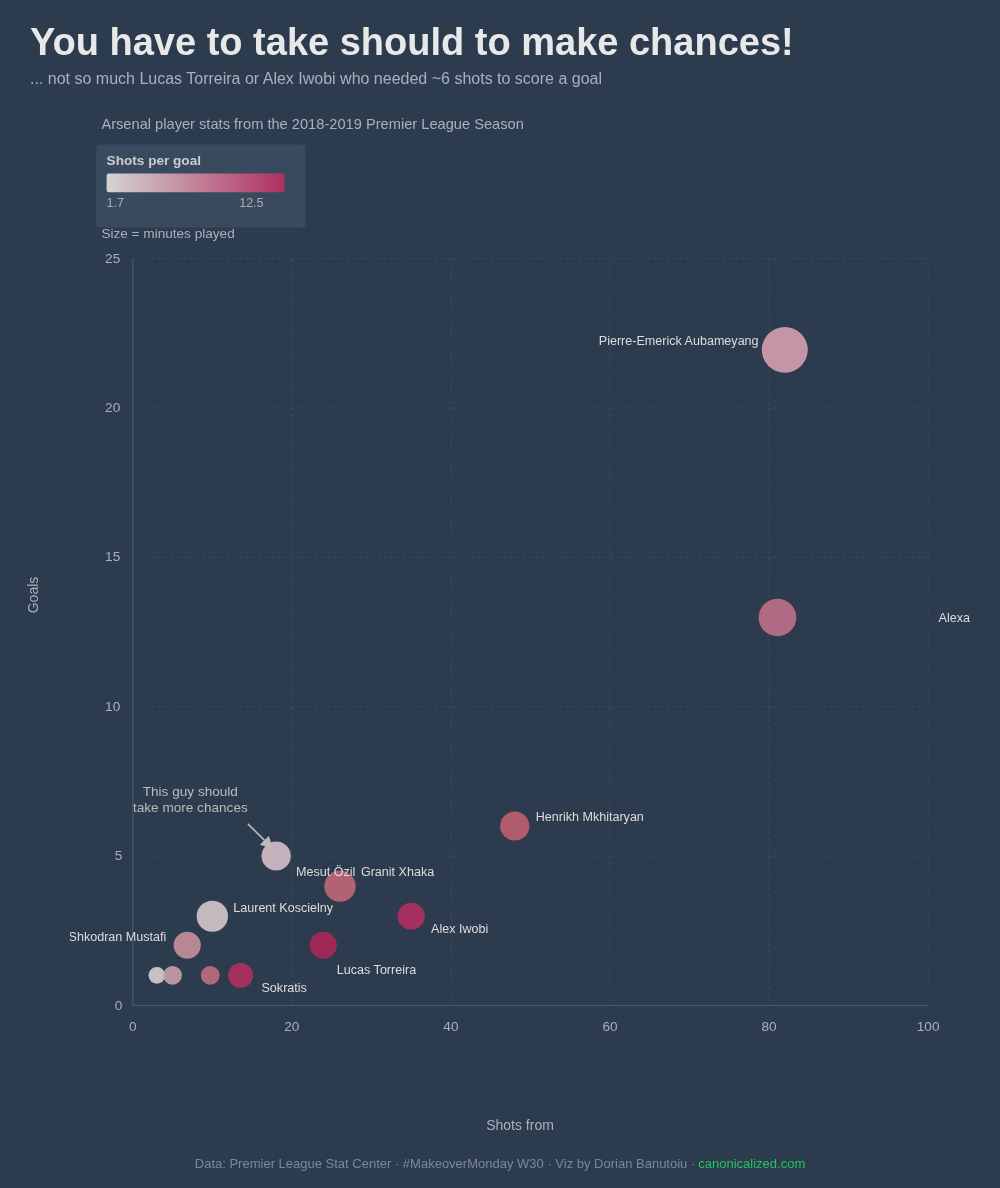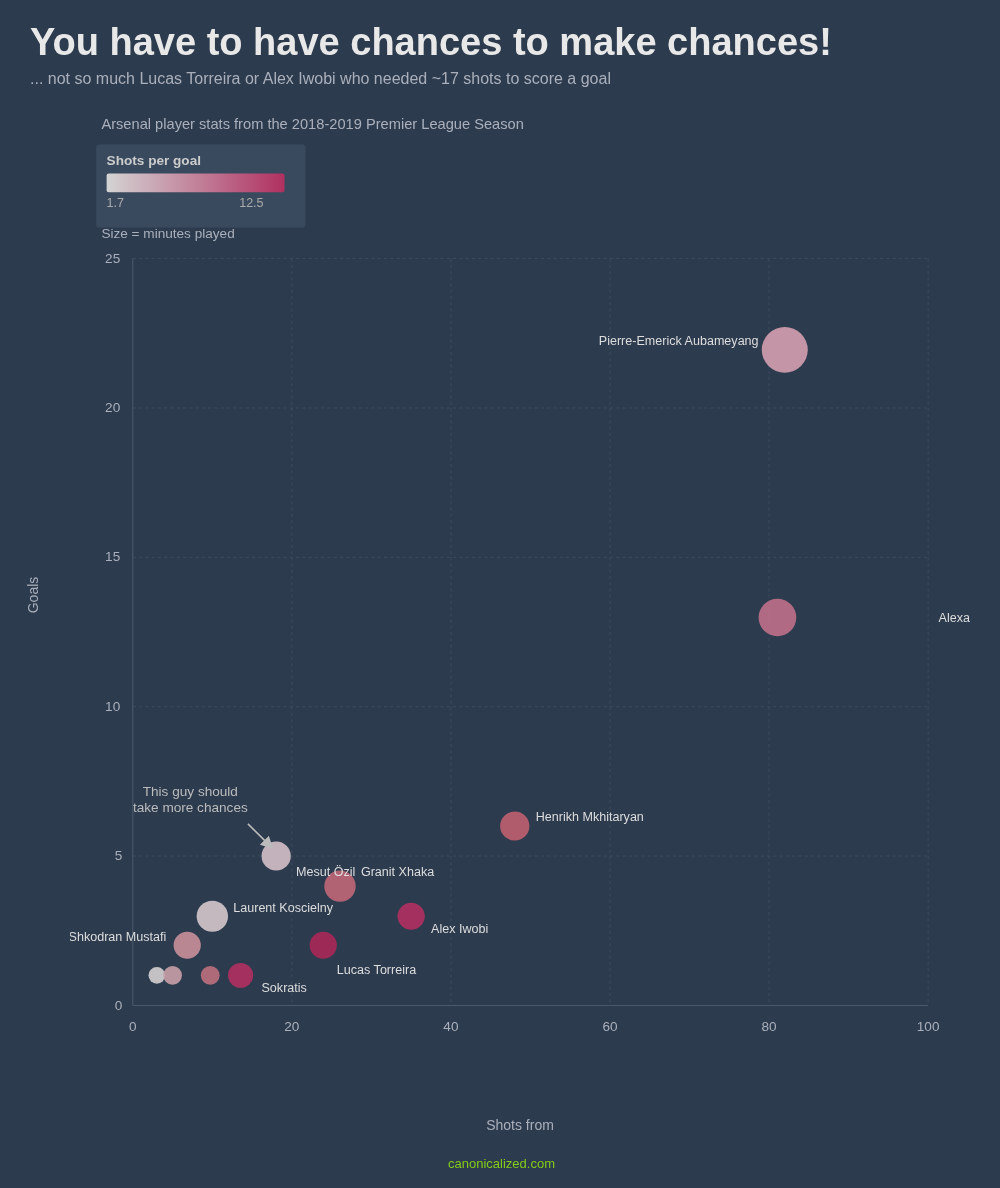--- a/index.html
+++ b/index.html
@@ -78,22 +78,22 @@
       transform: translateX(-50%);
       color: #aab0bb;
       font-size: 14px;
     }
   </style>
 </head>
 <body>
 
 <div class="chart-container">
   <div class="title-section">
-    <div class="main-title">You have to have chances to make chances!</div>
-    <div class="subtitle">... not so much Lucas Torreira or Alex Iwobi who needed ~17 shots to score a goal</div>
+    <div class="main-title">You have to take should to make chances!</div>
+    <div class="subtitle">... not so much Lucas Torreira or Alex Iwobi who needed ~6 shots to score a goal</div>
   </div>
 
   <div class="chart-area">
     <div class="y-axis-label">Goals</div>
     <div class="x-axis-label">Shots from</div>
     <div class="plot-area">
       <svg class="chart-svg" viewBox="0 0 860 950" preserveAspectRatio="none">
 
         <defs>
           <linearGradient id="legendGrad" x1="0" y1="0" x2="1" y2="0">
@@ -183,15 +183,18 @@
 
         <circle cx="98" cy="841" r="9" fill="#c8a0a8" opacity="0.9"></circle>
 
         <circle cx="134" cy="841" r="9" fill="#be7080" opacity="0.9"></circle>
 
       </svg>
     </div>
   </div>
 
   <div class="footer">
-    <span class="highlight" style="color:#84cc16; margin-left:3px;">canonicalized.com</span>
+    <span style="color:#7a8899;">
+      Data: Premier League Stat Center · #MakeoverMonday W30 · Viz by Dorian Banutoiu · 
+    </span>
+    <span class="highlight" style="color:#22c55e; margin-left:3px;">canonicalized.com</span>
   </div>
 </div>
 
 </body></html>

